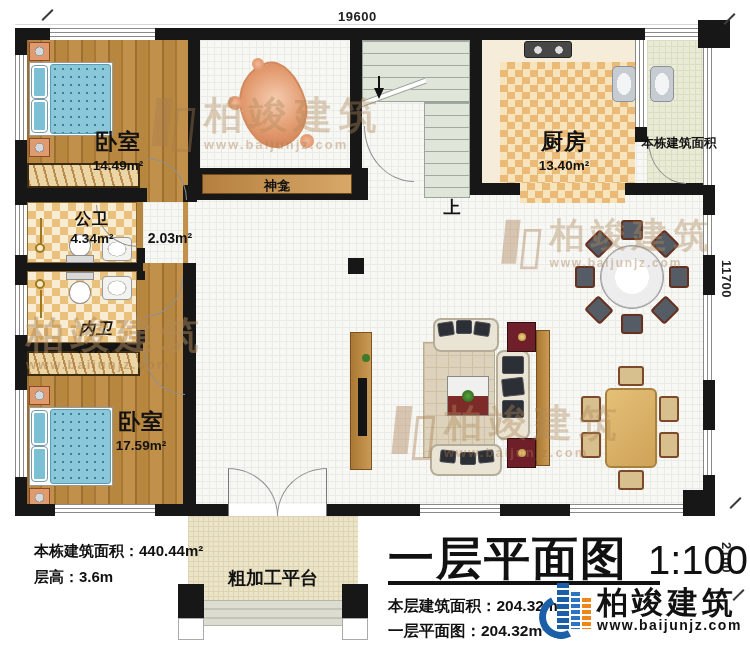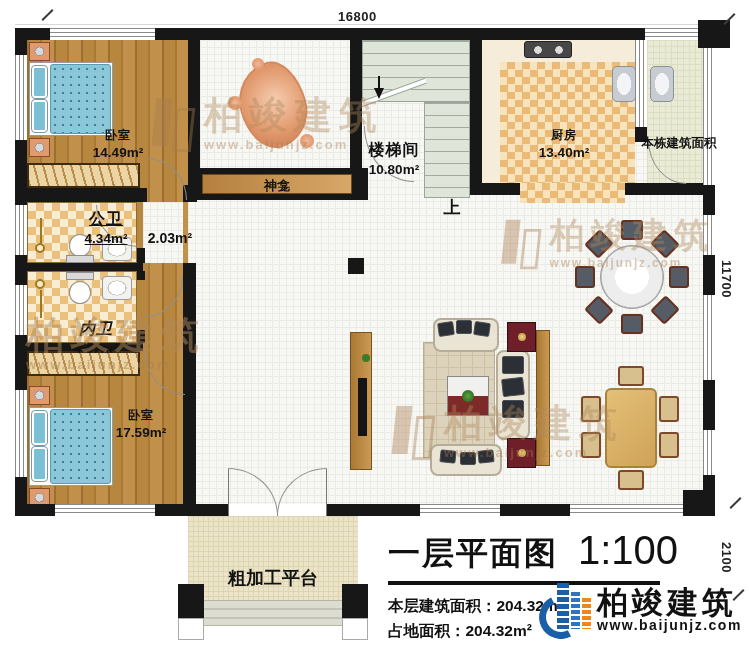--- a/index.html
+++ b/index.html
@@ -30,21 +30,21 @@
 
   .arc { position:absolute; }
   .arc-bl { border-left:1px solid #8f8f8f; border-bottom:1px solid #8f8f8f; border-radius:0 0 0 100%; }
   .arc-br { border-right:1px solid #8f8f8f; border-bottom:1px solid #8f8f8f; border-radius:0 0 100% 0; }
   .arc-tl { border-left:1px solid #8f8f8f; border-top:1px solid #8f8f8f; border-radius:100% 0 0 0; }
   .arc-tr { border-right:1px solid #8f8f8f; border-top:1px solid #8f8f8f; border-radius:0 100% 0 0; }
   .leaf-l { border-left:1px solid #777; }
   .leaf-r { border-right:1px solid #777; }
 
   .rlabel { position:absolute; transform:translateX(-50%); text-align:center; color:#121212; font-weight:700; line-height:1.3; white-space:nowrap; }
-  .rlabel .nm { font-size:12px; letter-spacing:1px; }
+  .rlabel .nm { font-size:22px; letter-spacing:1px; }
   .rlabel .ar { font-size:13.5px; }
   .small-label { position:absolute; transform:translateX(-50%); color:#121212; font-weight:700; font-size:12.5px; white-space:nowrap; }
 
   .dim { position:absolute; color:#222; font-size:13px; font-weight:600; letter-spacing:.5px; }
   .dim-v { writing-mode:vertical-rl; }
 
   .ns { position:absolute; border:1px solid #8a4a28;
         background:radial-gradient(circle at 50% 50%, #d8d8d8 0 4px, #9a9a9a 4px 5px, #e09a6d 5px); }
   .bedbase { position:absolute; background:#fdfdfb; border:1px solid #9a9a9a; }
   .pillow { position:absolute; background:#7cc0d6; border:2px solid #fff; outline:1px solid #7799a8; border-radius:3px; }
@@ -73,21 +73,21 @@
   .wm-glyph { width:46px; height:60px; position:relative; }
   .wm-glyph::before { content:""; position:absolute; left:6px; top:4px; width:16px; height:48px; background:#a87c4e; transform:skewX(-6deg); }
   .wm-glyph::after { content:""; position:absolute; left:26px; top:14px; width:13px; height:38px; border:3px solid #a87c4e; transform:skewX(-6deg); }
   .wm-name { font-size:38px; font-weight:800; color:#b08a5c; letter-spacing:7px; line-height:1; }
   .wm-url { font-size:13px; font-weight:700; color:#a87c4e; letter-spacing:2px; margin-top:3px; }
 
   .tick { position:absolute; width:15px; height:2px; background:#3a3a3a; transform:rotate(-45deg); }
 
   .info-left { position:absolute; left:34px; top:538px; font-size:15px; color:#111; line-height:26px; font-weight:600; }
   .titlebar { position:absolute; left:388px; top:528px; display:flex; align-items:baseline; gap:20px; color:#111; }
-  .titlebar .t { font-size:32px; font-weight:800; letter-spacing:2px;text-align:center; }
+  .titlebar .t { font-size:46px; font-weight:800; letter-spacing:2px;text-align:center; }
   .titlebar .s { font-size:40px; font-weight:500; }
   .title-underline { position:absolute; left:388px; top:581px; width:272px; height:4px; background:#111; }
   .tb-lines { position:absolute; left:388px; top:593px; font-size:15.5px; font-weight:600; color:#111; line-height:25px; }
 
   .logo { position:absolute; left:543px; top:583px; width:50px; height:58px; }
   .lg-swoosh { position:absolute; left:-4px; top:12px; width:44px; height:44px; border-radius:50%;
     border:7px solid transparent; border-left-color:#1a5fa8; border-bottom-color:#1a5fa8; transform:rotate(18deg); }
   .lg-b1 { position:absolute; left:14px; top:0; width:12px; height:46px;
     background:repeating-linear-gradient(180deg,#1a5fa8 0 5px,#ffffff 5px 7px); }
   .lg-b2 { position:absolute; left:28px; top:9px; width:9px; height:37px;
@@ -253,47 +253,43 @@
   <div class="arc arc-bl" style="left:145px;top:353px;width:40px;height:42px;"></div>
   <div class="arc arc-bl" style="left:364px;top:126px;width:50px;height:56px;"></div>
   <div class="arc arc-bl" style="left:648px;top:140px;width:38px;height:44px;"></div>
   <div class="arc arc-tr leaf-l" style="left:228px;top:468px;width:50px;height:48px;"></div>
   <div class="arc arc-tl leaf-r" style="left:277px;top:468px;width:50px;height:48px;"></div>
 
   <div class="rlabel" style="left:118px;top:128px;">
     <div class="nm">卧室</div>
     <div class="ar">14.49m²</div>
   </div>
-  <div class="rlabel" style="left:394px;top:140px;">
-    <div class="nm" style="font-size:16px;">楼梯间</div>
-    <div class="ar">10.80m²</div>
-  </div>
   <div class="rlabel" style="left:564px;top:128px;">
     <div class="nm">厨房</div>
     <div class="ar">13.40m²</div>
   </div>
   <div class="small-label" style="left:679px;top:135px;">本栋建筑面积</div>
   <div class="small-label" style="left:277px;top:177px;font-size:13px;">神龛</div>
-  <div class="rlabel" style="left:106px;top:209px;text-decoration:underline;">
+  <div class="rlabel" style="left:92px;top:209px;">
     <div class="nm" style="font-size:16px;">公卫</div>
     <div class="ar">4.34m²</div>
   </div>
   <div class="small-label" style="left:170px;top:230px;font-size:14px;">2.03m²</div>
   <div class="rlabel" style="left:96px;top:319px;font-style:italic;">
     <div class="nm" style="font-size:16px;">内卫</div>
     <div class="ar">4.67m²</div>
   </div>
   <div class="rlabel" style="left:141px;top:408px;">
     <div class="nm">卧室</div>
     <div class="ar">17.59m²</div>
   </div>
   <div class="small-label" style="left:273px;top:566px;font-size:18px;">粗加工平台</div>
   <div class="small-label" style="left:452px;top:196px;font-size:17px;">上</div>
 
-  <div class="dim" style="left:338px;top:9px;">16800</div>
+  <div class="dim" style="left:338px;top:9px;">19600</div>
   <div class="dim dim-v" style="left:719px;top:260px;">11700</div>
   <div class="dim dim-v" style="left:719px;top:542px;">2100</div>
   <div class="tick" style="left:40px;top:14px;"></div>
   <div class="tick" style="left:722px;top:18px;"></div>
   <div class="tick" style="left:728px;top:502px;"></div>
   <div class="tick" style="left:731px;top:594px;"></div>
 
   <div class="wm" style="left:148px;top:94px;">
     <div class="wm-glyph"></div>
     <div>
@@ -315,29 +311,33 @@
       </div>
   </div>
   <div class="wm" style="left:388px;top:402px;">
     <div class="wm-glyph"></div>
     <div>
         <div class="wm-name">柏竣建筑</div>
         <div class="wm-url">www.baijunjz.com</div>
       </div>
   </div>
 
+  <div class="info-left">
+    <div>本栋建筑面积：440.44m²</div>
+    <div>层高：3.6m</div>
+  </div>
 
   <div class="titlebar">
     <span class="t">一层平面图</span>
     <span class="s">1:100</span>
   </div>
   <div class="title-underline"></div>
   <div class="tb-lines">
     <div>本层建筑面积：204.32m²</div>
-    <div>占地面积：204.32m²</div>
+    <div>一层平面图：204.32m²</div>
   </div>
 
   <div class="logo">
     <div class="lg-swoosh"></div>
       <div class="lg-b1"></div>
       <div class="lg-b2"></div>
       <div class="lg-b3"></div>
   </div>
   <div class="brand-name">柏竣建筑</div>
   <div class="brand-url">www.baijunjz.com</div>

